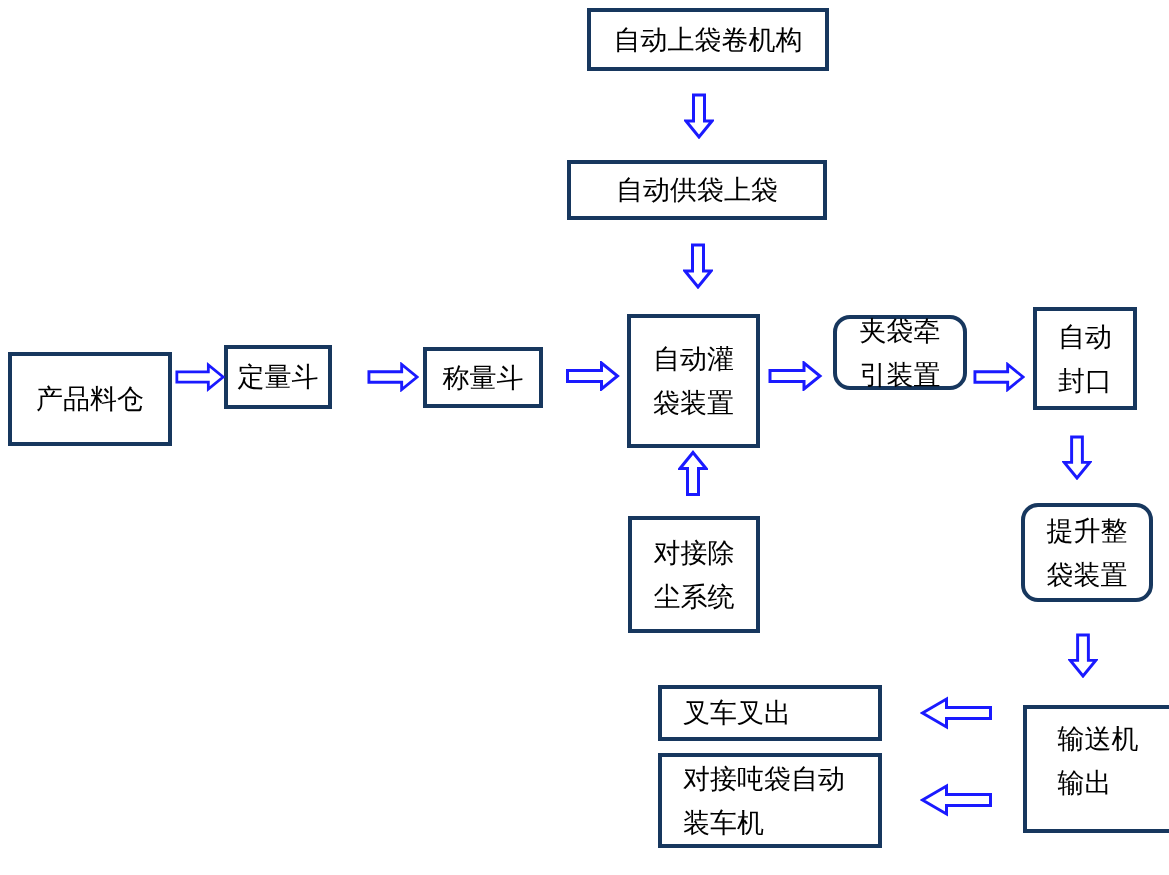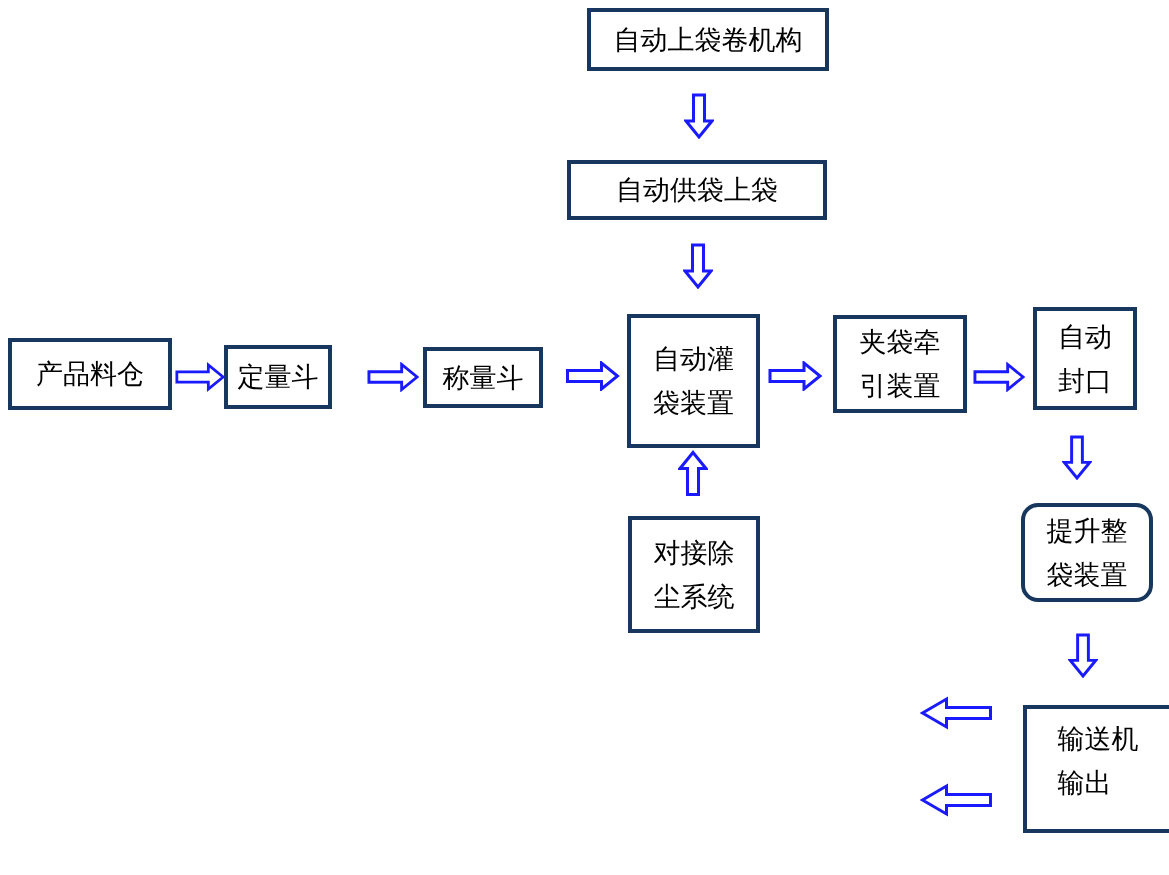--- a/index.html
+++ b/index.html
@@ -29,25 +29,25 @@
   .arrow { position: absolute; display: block; }
   .arrow polygon {
     fill: #ffffff;
     stroke: var(--arrow-blue, #1a1aff);
     stroke-width: 3;
     stroke-linejoin: miter;
   }
   
   .n0  { left: 587px;  top: 8px;   width: 242px; height: 63px; }
   .n1  { left: 567px;  top: 160px; width: 260px; height: 60px; }
-  .n2  { left: 8px;    top: 338px; width: 164px; height: 72px; }
+  .n2  { left: 8px;    top: 352px; width: 164px; height: 94px; }
   .n3  { left: 224px;  top: 345px; width: 108px; height: 64px; }
   .n4  { left: 423px;  top: 347px; width: 120px; height: 61px; }
   .n5  { left: 627px;  top: 314px; width: 133px; height: 134px; }
-  .n6  { left: 833px;  top: 315px; width: 134px; height: 98px; }
+  .n6  { left: 833px;  top: 315px; width: 134px; height: 75px; border-radius: 17px; }
   .n7  { left: 1033px; top: 307px; width: 104px; height: 103px; }
   .n8  { left: 628px;  top: 516px; width: 132px; height: 117px; }
   .n9  { left: 1021px; top: 503px; width: 132px; height: 99px; border-radius: 17px; }
   .n10 { left: 1023px; top: 689px; width: 150px; height: 128px; margin-top: 16px; }
   .n11 { left: 658px;  top: 685px; width: 224px; height: 56px; }
   .n12 { left: 658px;  top: 753px; width: 224px; height: 95px; }
   
   .a-d1 { left: 684px;  top: 93px;  }
   .a-d2 { left: 683px;  top: 243px; }
   .a-r1 { left: 175px;  top: 362px; }
@@ -131,21 +131,32 @@
     </div>
   </div>
 
   <div class="node n10 align-top">
     <div class="lines">
       <div class="line">输送机</div>
       <div class="line">输出</div>
     </div>
   </div>
 
+  <div class="node n11 align-left">
+    <div class="lines">
+      <div class="line">叉车叉出</div>
+    </div>
+  </div>
 
+  <div class="node n12 align-left">
+    <div class="lines">
+      <div class="line">对接吨袋自动</div>
+      <div class="line">装车机</div>
+    </div>
+  </div>
 
   <svg class="arrow a-d1" width="30" height="46" viewBox="0 0 30 46">
     <polygon points="9.5,2 20.5,2 20.5,28 28,28 15,44 2,28 9.5,28"></polygon>
   </svg>
   <svg class="arrow a-d2" width="30" height="46" viewBox="0 0 30 46">
     <polygon points="9.5,2 20.5,2 20.5,28 28,28 15,44 2,28 9.5,28"></polygon>
   </svg>
 
   <svg class="arrow a-r1" width="50" height="30" viewBox="0 0 54 30">
     <polygon points="2,9.5 36,9.5 36,2 52,15 36,28 36,20.5 2,20.5"></polygon>

